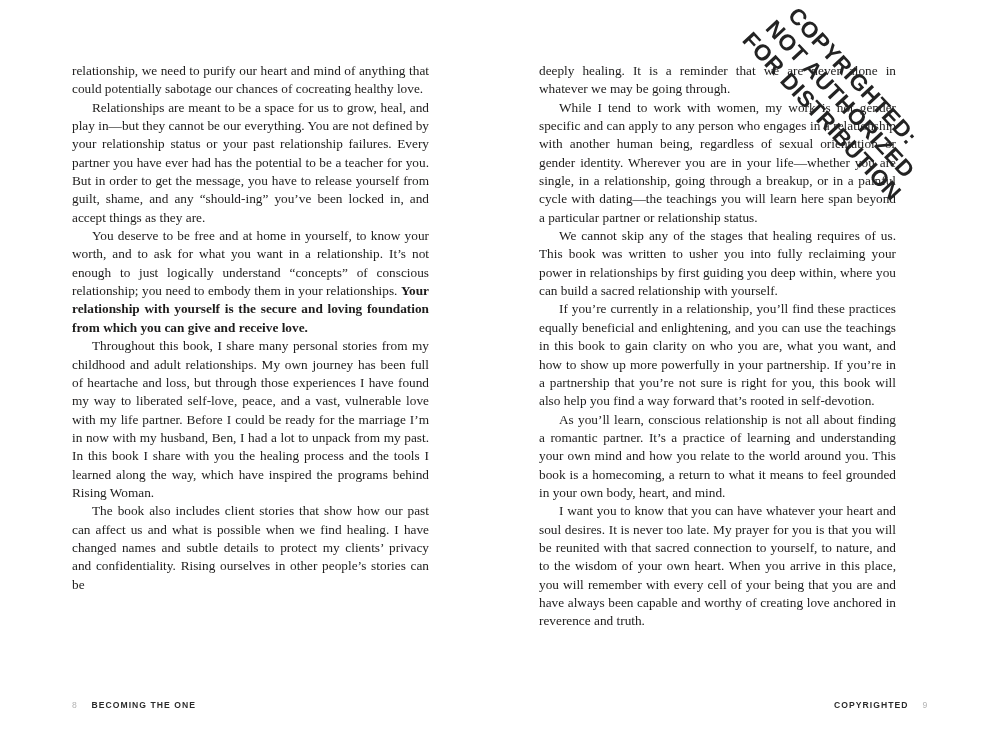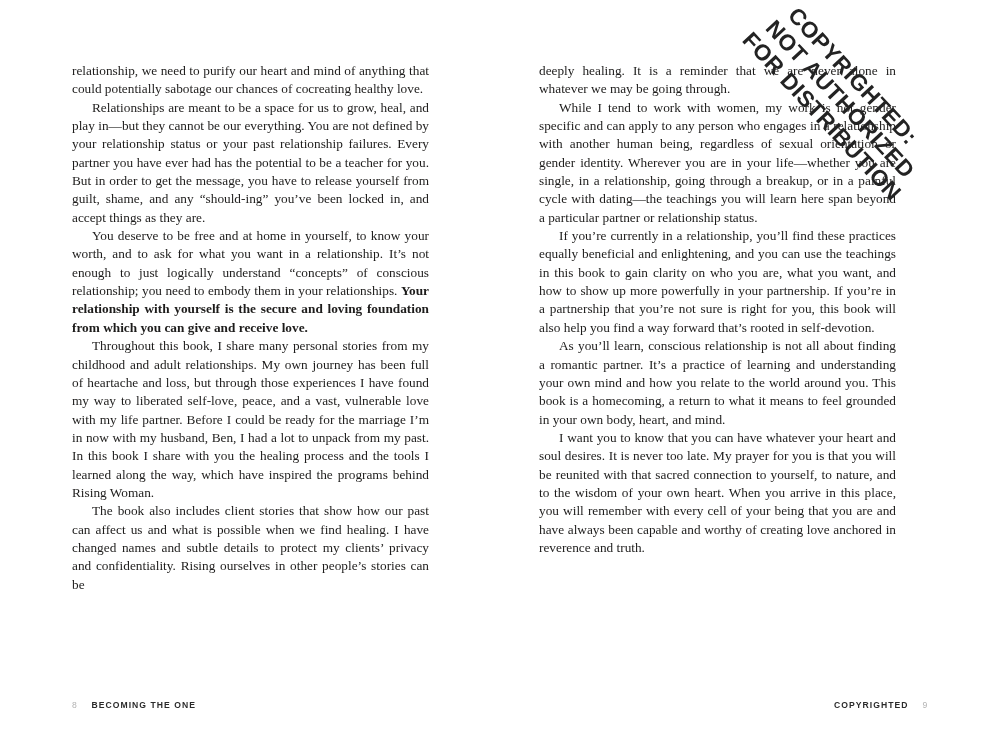--- a/index.html
+++ b/index.html
@@ -124,20 +124,21 @@
       <p>relationship, we need to purify our heart and mind of anything that could potentially sabotage our chances of cocreating healthy love.</p>
       <p class="indent">Relationships are meant to be a space for us to grow, heal, and play in—but they cannot be our everything. You are not defined by your relationship status or your past relationship failures. Every partner you have ever had has the potential to be a teacher for you. But in order to get the message, you have to release yourself from guilt, shame, and any “should-ing” you’ve been locked in, and accept things as they are.</p>
       <p class="indent"><span>You deserve to be free and at home in yourself, to know your worth, and to ask for what you want in a relationship. It’s not enough to just logically understand “concepts” of conscious relationship; you need to embody them in your relationships. </span><span class="b">Your relationship with yourself is the secure and loving foundation from which you can give and receive love.</span></p>
       <p class="indent">Throughout this book, I share many personal stories from my childhood and adult relationships. My own journey has been full of heartache and loss, but through those experiences I have found my way to liberated self-love, peace, and a vast, vulnerable love with my life partner. Before I could be ready for the marriage I’m in now with my husband, Ben, I had a lot to unpack from my past. In this book I share with you the healing process and the tools I learned along the way, which have inspired the programs behind Rising Woman.</p>
       <p class="indent">The book also includes client stories that show how our past can affect us and what is possible when we find healing. I have changed names and subtle details to protect my clients’ privacy and confidentiality. Rising ourselves in other people’s stories can be</p>
     </div>
 
     <div class="column right">
       <p>deeply healing. It is a reminder that we are never alone in whatever we may be going through.</p>
       <p class="indent">While I tend to work with women, my work is not gender specific and can apply to any person who engages in a relationship with another human being, regardless of sexual orientation or gender identity. Wherever you are in your life—whether you are single, in a relationship, going through a breakup, or in a painful cycle with dating—the teachings you will learn here span beyond a particular partner or relationship status.</p>
+      <p class="indent">We cannot skip any of the stages that healing requires of us. This book was written to usher you into fully reclaiming your power in relationships by first guiding you deep within, where you can build a sacred relationship with yourself.</p>
       <p class="indent">If you’re currently in a relationship, you’ll find these practices equally beneficial and enlightening, and you can use the teachings in this book to gain clarity on who you are, what you want, and how to show up more powerfully in your partnership. If you’re in a partnership that you’re not sure is right for you, this book will also help you find a way forward that’s rooted in self-devotion.</p>
       <p class="indent">As you’ll learn, conscious relationship is not all about finding a romantic partner. It’s a practice of learning and understanding your own mind and how you relate to the world around you. This book is a homecoming, a return to what it means to feel grounded in your own body, heart, and mind.</p>
       <p class="indent">I want you to know that you can have whatever your heart and soul desires. It is never too late. My prayer for you is that you will be reunited with that sacred connection to yourself, to nature, and to the wisdom of your own heart. When you arrive in this place, you will remember with every cell of your being that you are and have always been capable and worthy of creating love anchored in reverence and truth.</p>
     </div>
 
   </div>
 
   <div class="watermark">
     <span class="wm-line l1">COPYRIGHTED:</span>
     <span class="wm-line l2">NOT AUTHORIZED</span>

